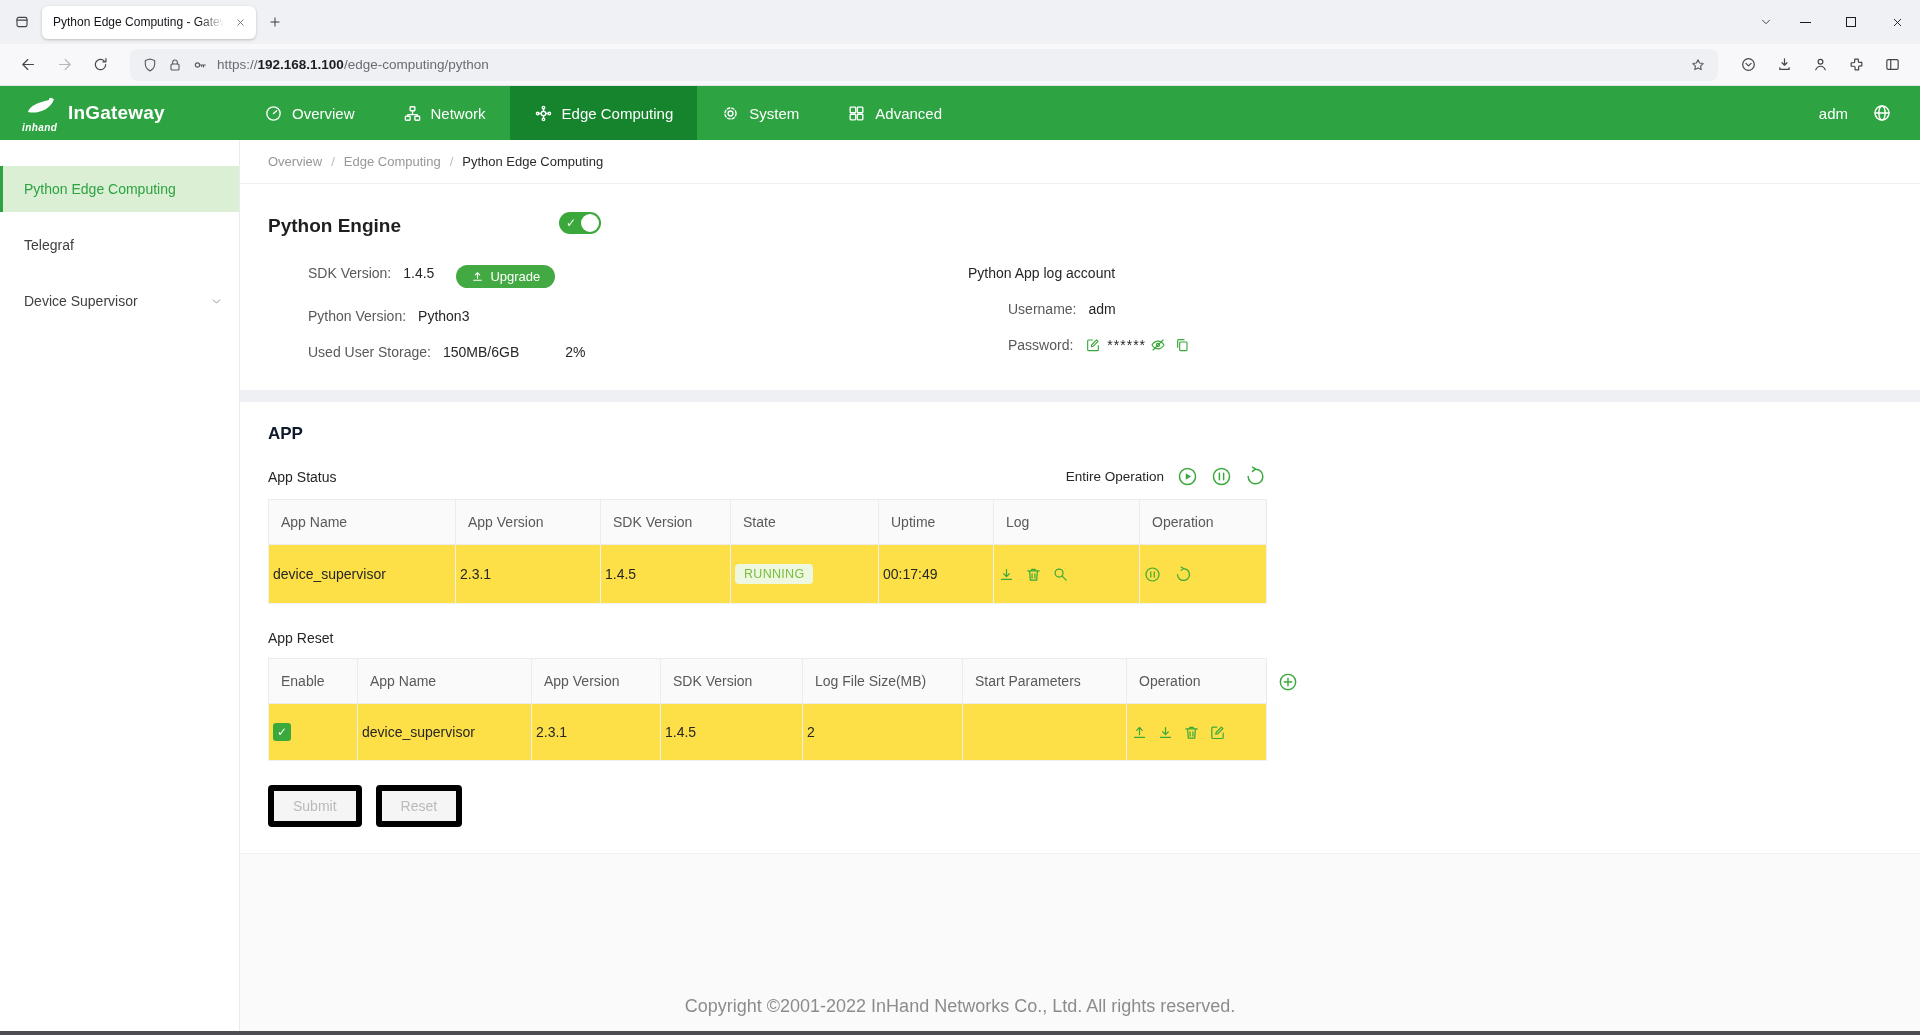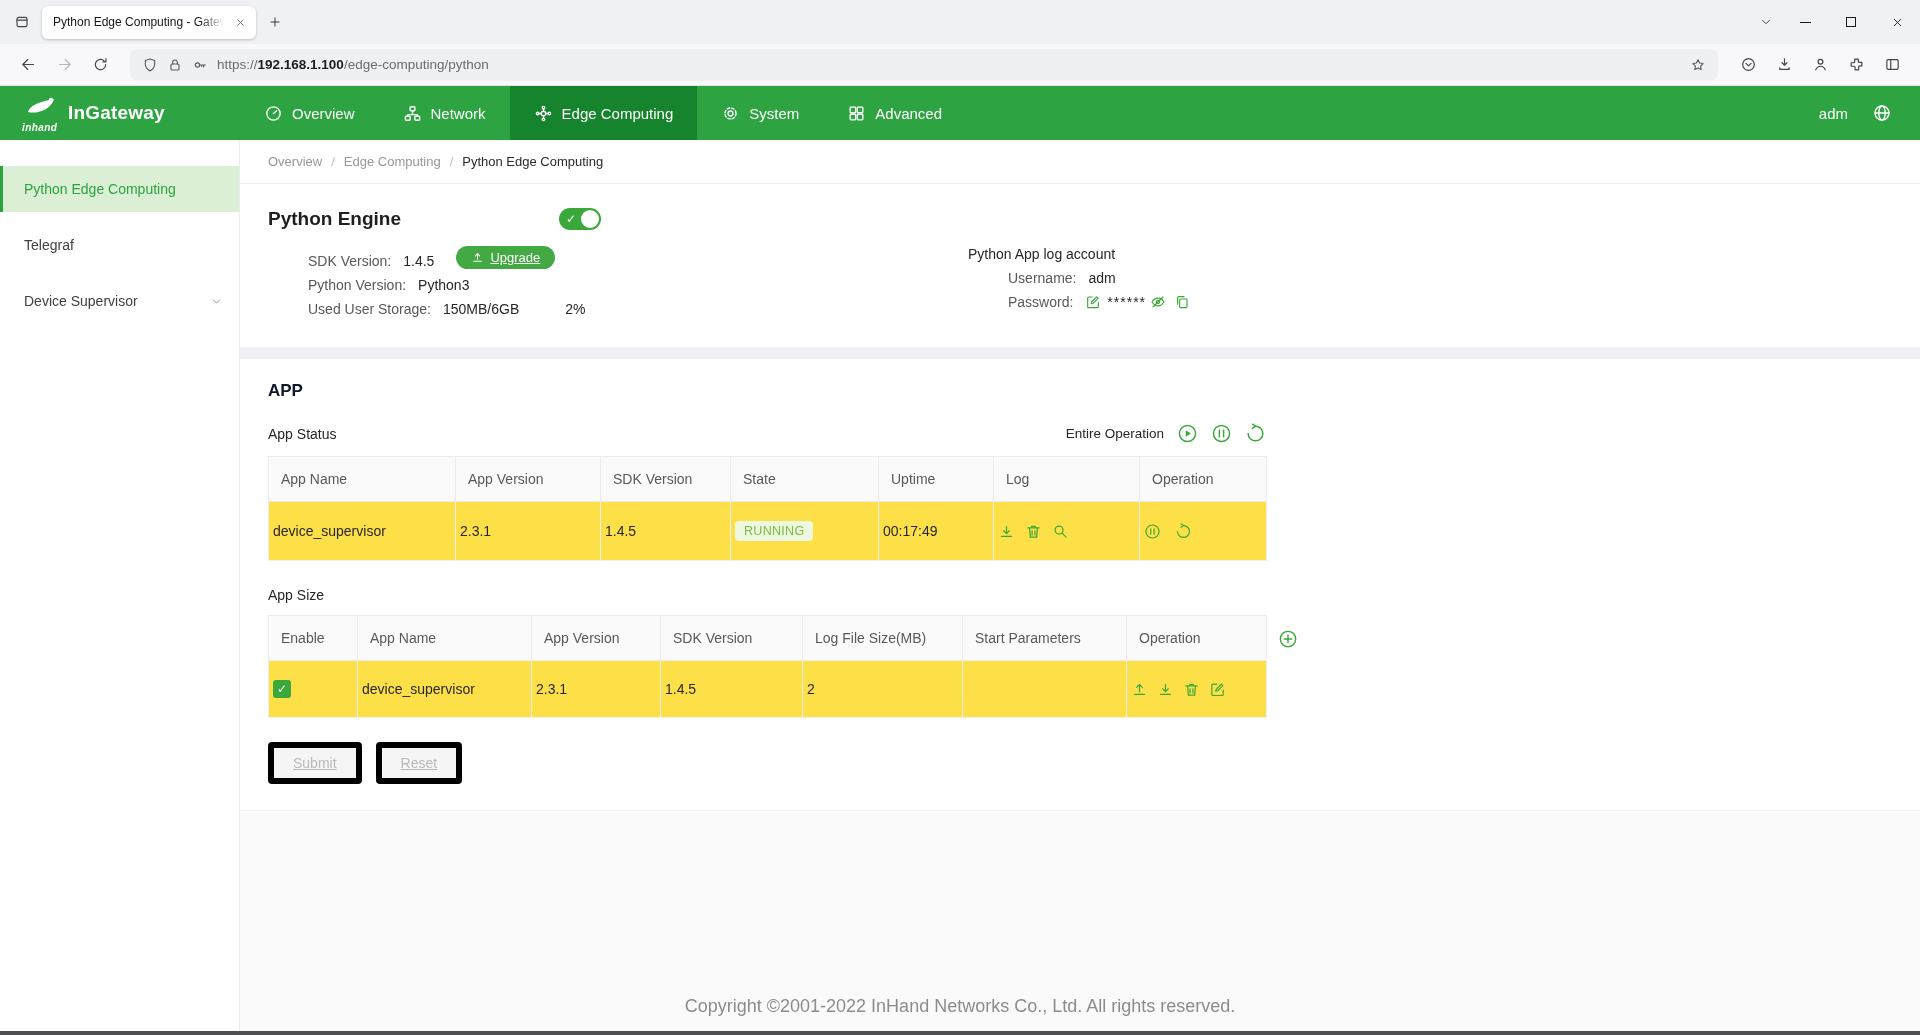--- a/index.html
+++ b/index.html
@@ -1,18 +1,18 @@
 <!DOCTYPE html>
 <html><head>
 <meta charset="utf-8">
 <style>
   * { box-sizing: border-box; margin: 0; padding: 0; }
   html,body { width:1920px; height:1035px; }
   body { font-family: "Liberation Sans", "DejaVu Sans", sans-serif; background:#fff; cursor:default; }
-  button { font-family: inherit; background:none; border:none; cursor:pointer;text-decoration:underline; }
+  button { font-family: inherit; background:none; border:none; cursor:pointer; }
   [data-interactable="true"] { cursor:pointer; }
 
   .screen { width:1920px; height:1035px; display:flex; flex-direction:column; overflow:hidden; }
 
   svg.i { fill:none; stroke:currentColor; stroke-width:1.7; stroke-linecap:round; stroke-linejoin:round; width:16px; height:16px; display:block; }
 
   
   .tabbar { height:44px; background:#f0f1f4; display:flex; align-items:center; padding-left:6px; flex:none; }
   .chip { width:32px; height:32px; display:flex; align-items:center; justify-content:center; color:#43434c; border-radius:6px; }
   .tab { width:214px; height:33px; background:#fff; border-radius:6px; margin:0 4px 0 4px; display:flex; align-items:center; gap:6px; padding:0 6px 0 11px; box-shadow:0 1px 3px rgba(0,0,0,.22); }
@@ -64,28 +64,28 @@
   .main { flex:1; display:flex; flex-direction:column; min-width:0; background:#fff; }
 
   .breadcrumb { height:44px; flex:none; display:flex; align-items:center; padding-left:28px; font-size:13px; background:#fff; border-bottom:1px solid #f0f0f0; }
   .bc-link { color:#979797; }
   .bc-sep { color:#bdbdbd; margin:0 9px; }
   .bc-current { color:#2b2b2b; }
 
   
   .engine-card { background:#fff; padding:24px 28px 30px; flex:none; }
   .card-title-row { display:flex; align-items:center; }
-  .card-title-row h2 { font-size:19px; font-weight:700; color:#1f1f1f; }
+  .card-title-row h2 { font-size:19px; font-weight:700; color:#1f1f1f;margin-top:7px; }
   .toggle { width:42px; height:22px; border-radius:11px; background:var(--accent); position:relative; margin-left:158px; flex:none; }
   .toggle .knob { position:absolute; top:2px; right:2px; width:18px; height:18px; border-radius:50%; background:#fff; }
   .toggle-check { position:absolute; left:7px; top:50%; transform:translateY(-50%); color:#fff; font-size:12px; line-height:1; }
   .toggle-check::after { content:"✓"; }
   .engine-cols { display:flex; margin-top:8px; }
   .col-left { width:700px; flex:none; }
-  .kv { margin-top:8px; font-size:14px; display:flex; align-items:flex-end; padding-left:40px; }
+  .kv { margin-top:20px; font-size:14px; display:flex; align-items:flex-start; padding-left:40px; }
   .kv .k { color:#595959; }
   .kv .v { color:#262626; margin-left:12px; }
   .kv .pct { margin-left:46px; }
   .kv.head { padding-left:0; color:#262626; }
   .upgrade { margin-left:22px; display:inline-flex; align-items:center; gap:6px; background:#43a943; color:#fff; border-radius:14px; padding:4px 15px; font-size:13px; }
   .upgrade svg.i { width:13px; height:13px; stroke-width:2; }
   .ic { display:inline-flex; color:var(--accent); margin:0 4px; }
   .ic svg.i { width:16px; height:16px; }
   .pw { letter-spacing:1px; }
 
@@ -497,21 +497,21 @@
                           <path d="M12 3.6a8.4 8.4 0 1 1-8.4 8.4"></path>
                           <path d="M8.6 1.4l3.4 2.2-3.4 2.6"></path>
                         </svg>
                       </span>
                   </div>
                 </td>
               </tr>
             </tbody>
           </table>
 
-          <div class="sub applist-label" data-interactable="false">App Size</div>
+          <div class="sub applist-label" data-interactable="false">App Reset</div>
 
           <div class="list-wrap">
             <table class="tbl" data-interactable="false">
               <colgroup>
                   <col style="width:89px">
                   <col style="width:174px">
                   <col style="width:129px">
                   <col style="width:142px">
                   <col style="width:160px">
                   <col style="width:164px">

